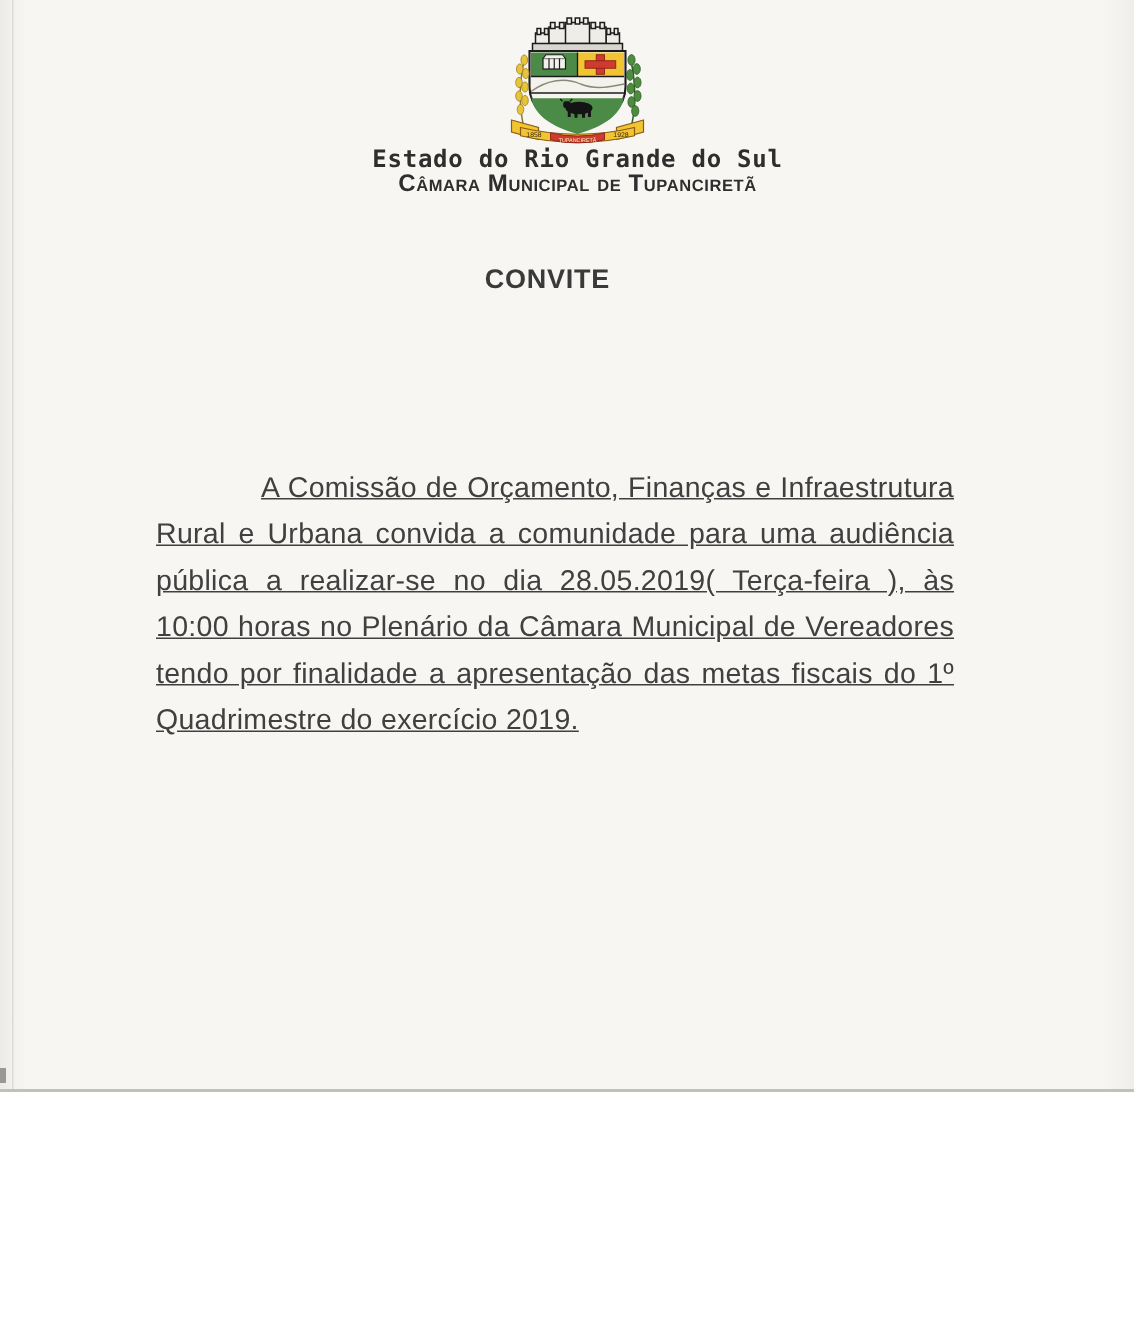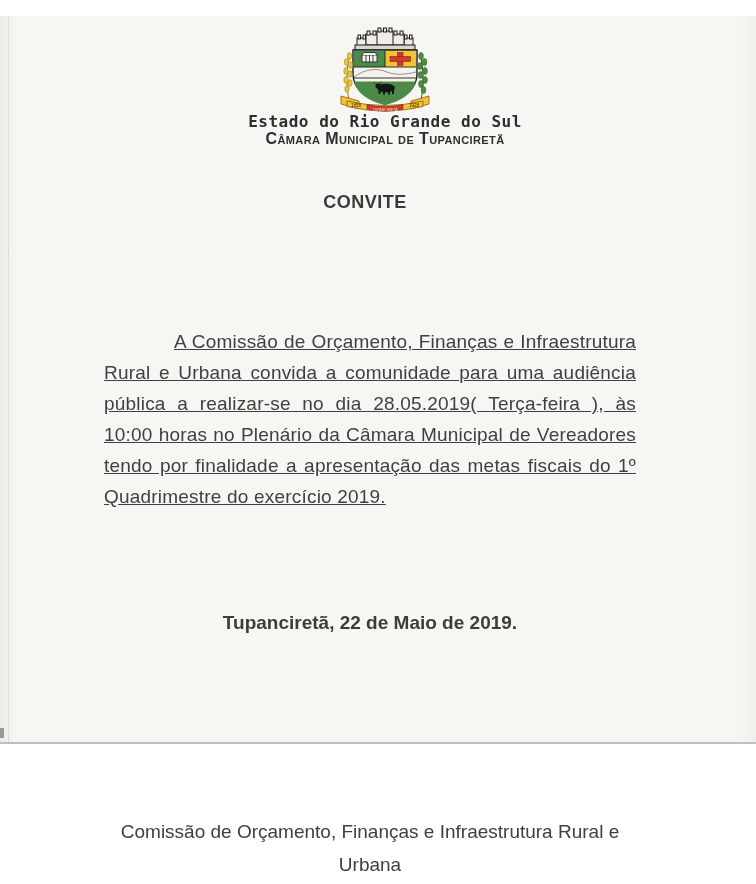--- a/index.html
+++ b/index.html
@@ -6,21 +6,20 @@
     margin: 0; padding: 0;
     width: 756px; height: 884px;
     overflow: hidden;
     font-family: "Liberation Sans", sans-serif;
   }
   .scan-page {
     position: relative;
     width: 756px; height: 728px;
     background: linear-gradient(90deg, #edebe7 0px, #f3f1ee 9px, #f7f6f3 18px, #f7f6f3 735px, #f2f1ee 750px, #efeeeb 756px);
     color: #3f3f3f;
-    margin-top: 16px;
   }
   
   .scan-page::before {
     content: "";
     position: absolute; left: 8px; top: 0;
     width: 1px; height: 100%;
     background: #dddbd6;
   }
   .scan-page::after {
     content: "";
@@ -205,16 +204,14 @@
 
   <div class="header-block">
     <div class="state-line">Estado do Rio Grande do Sul</div>
     <div class="org-line">Câmara Municipal de Tupanciretã</div>
   </div>
 
   <div class="doc-title">CONVITE</div>
 
   <p class="body-paragraph">A Comissão de Orçamento, Finanças e Infraestrutura Rural e Urbana convida a comunidade para uma audiência pública a realizar-se no dia 28.05.2019( Terça-feira ), às 10:00 horas no Plenário da Câmara Municipal de Vereadores tendo por finalidade a apresentação das metas fiscais do 1º Quadrimestre do exercício 2019.</p>
 
-  <div class="date-line">Tupanciretã, 22 de Maio de 2019.</div>
-
-  <div class="signature-block">Comissão de Orçamento, Finanças e Infraestrutura Rural e Urbana</div>
+
 </div>
 
 </body></html>

